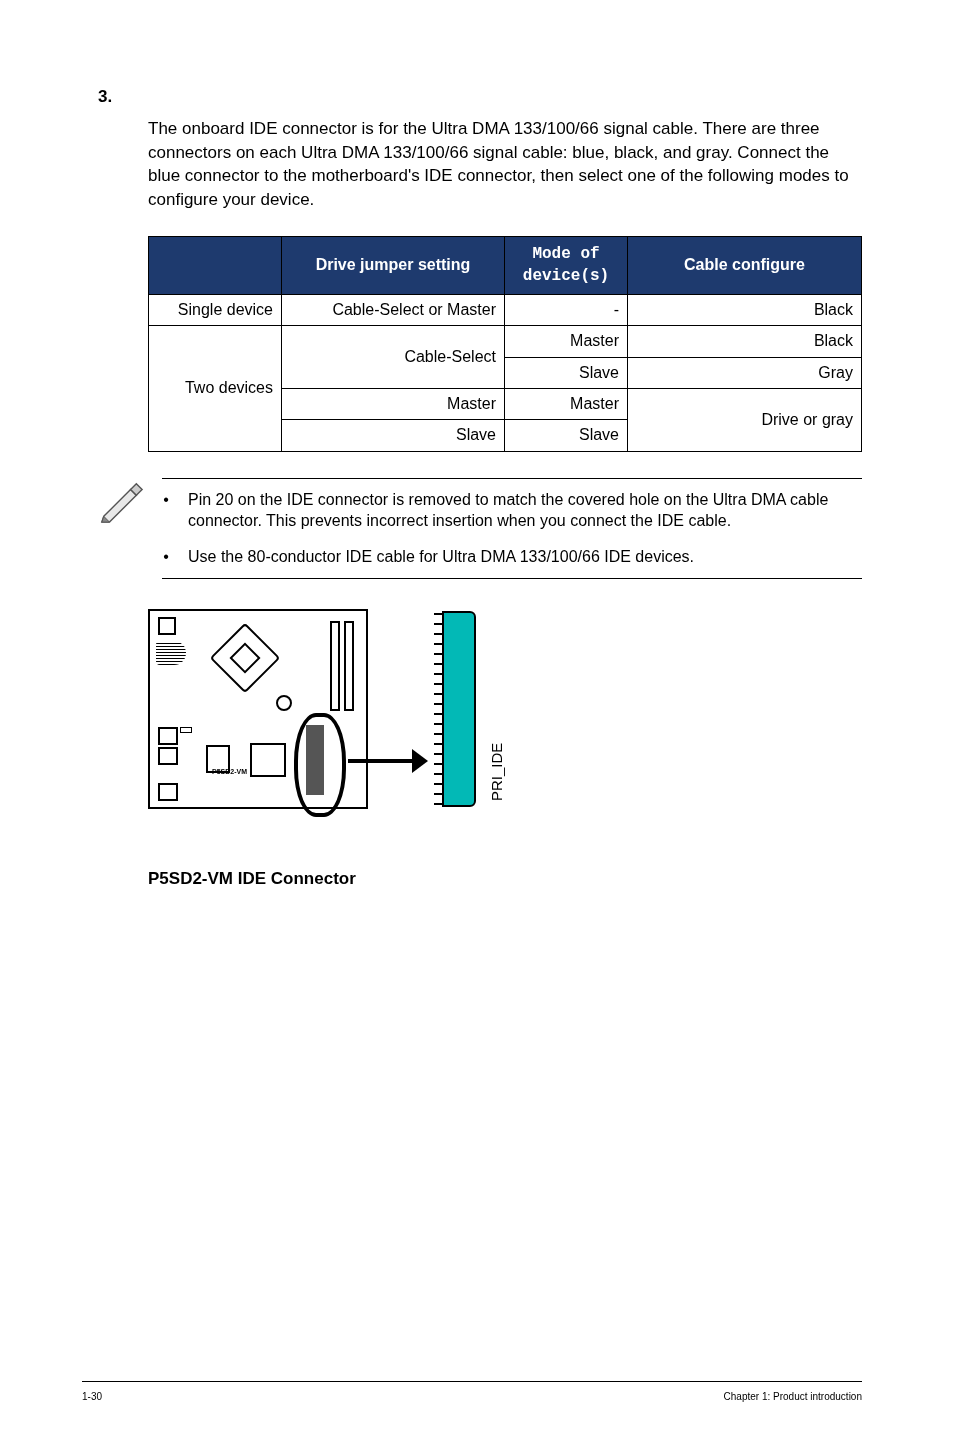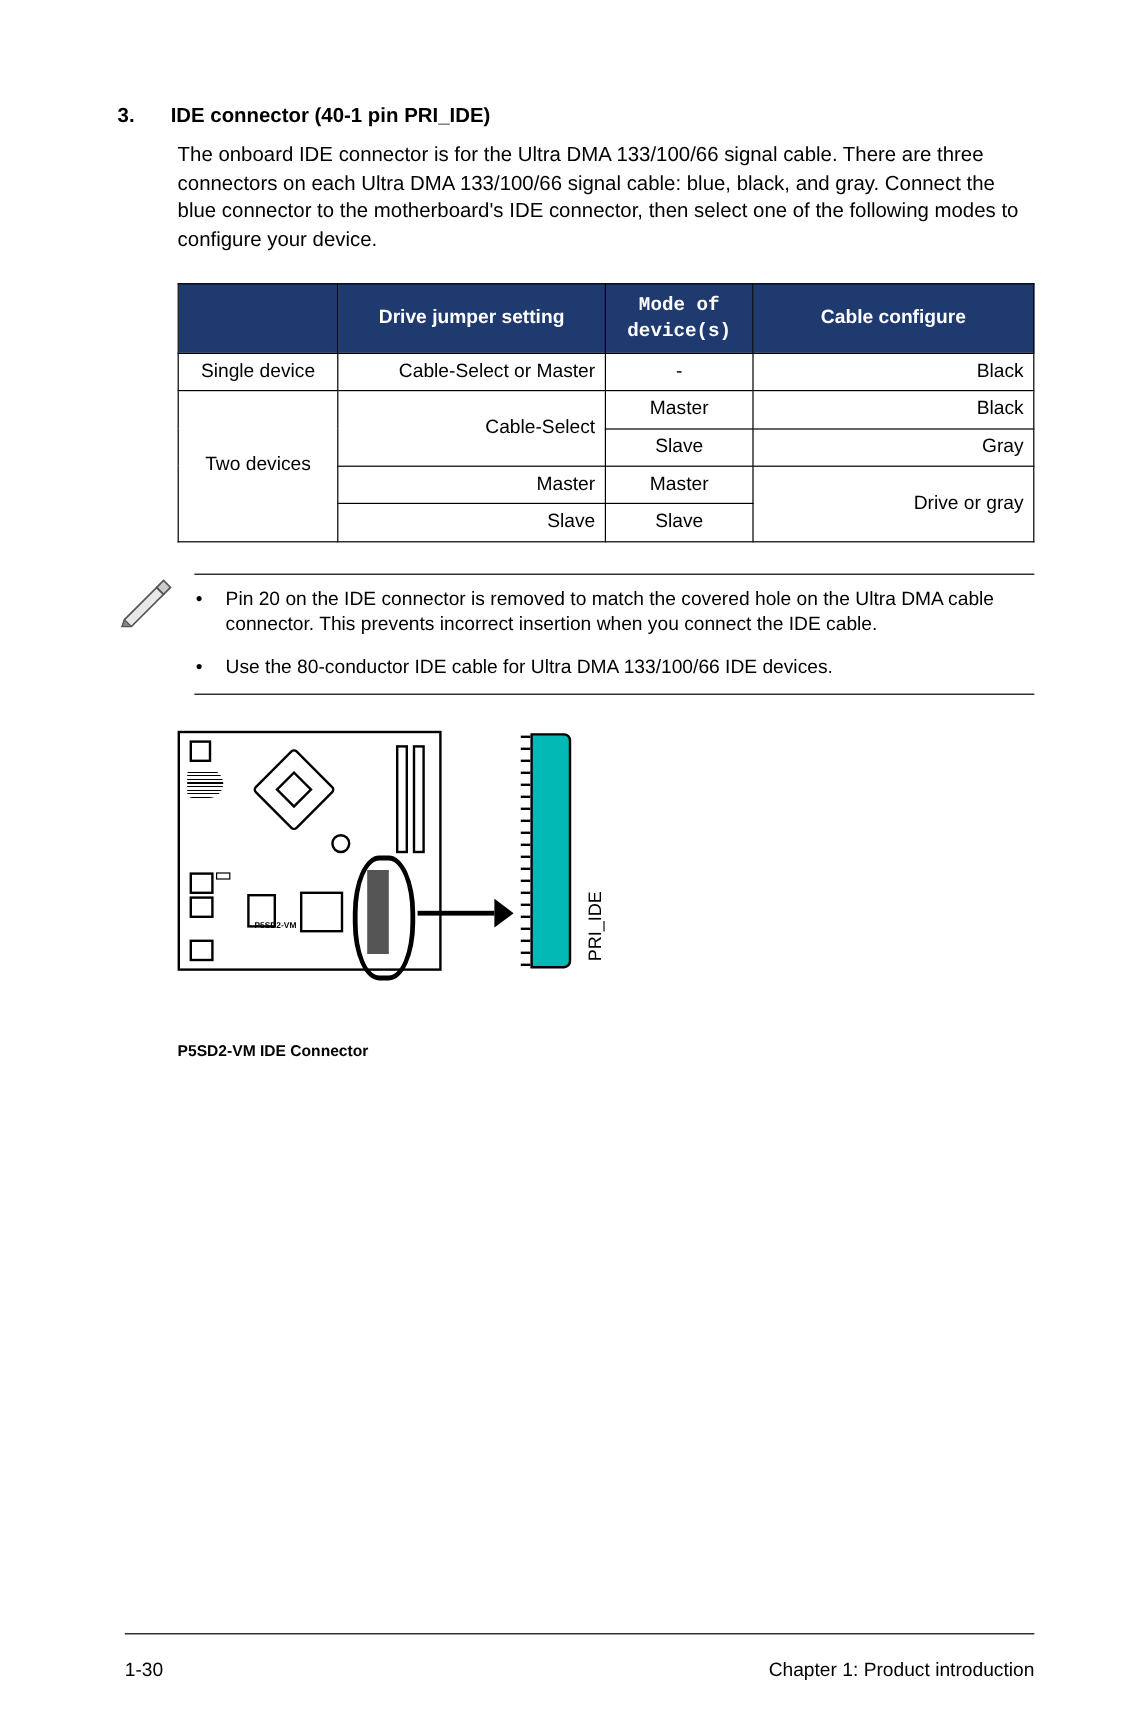--- a/index.html
+++ b/index.html
@@ -45,21 +45,21 @@
     padding: 6px 6px;
     border: 1px solid #000;
     vertical-align: middle;
   }
   table.jumper td {
     border: 1px solid #000;
     padding: 4px 8px;
     vertical-align: middle;
     text-align: right;
   }
-  table.jumper td.center { text-align: center; }
+  table.jumper td.center { }
   .note-block {
     display: flex;
     gap: 18px;
     margin-top: 26px;
   }
   .note-icon {
     flex: 0 0 46px;
   }
   .note-content {
     flex: 1;
@@ -145,43 +145,42 @@
     position:absolute; left:62px; top:156px; font-size:7px; font-weight:bold;
   }
   .small-rects { position:absolute; border:2px solid #000; }
   .blob-hatch {
     position:absolute; left:6px; top:30px; width:30px; height:24px;
     background: repeating-linear-gradient(0deg,#000,#000 1px,transparent 1px,transparent 3px);
     border-radius:4px 12px 12px 4px;
   }
   .diagram-caption {
     font-weight: bold;
-    font-size: 13px;
+    font-size: 17px;
     margin-top: 2px;
   }
   .footer {
     position: absolute;
     bottom: 34px;
-    left: 104px; right: 92px;
+    left: 82px; right: 92px;
     border-top: 1px solid #000;
-    padding-top: 20px;
-    font-size: 16px;
+    padding-top: 8px;
+    font-size: 10px;
     display:flex; justify-content:space-between;
   }
   
   .pencil-svg, .hand-svg { width:46px; height:46px; }
 </style>
 </head>
 <body>
 
 <div class="page">
 
   <div class="heading-row">
     <div class="heading-num">3.</div>
-    <div class="heading-text">IDE connector (40-1 pin PRI_IDE)</div>
   </div>
 
   <div class="body-indent">
     <div class="desc">The onboard IDE connector is for the Ultra DMA 133/100/66 signal cable. There are three connectors on each Ultra DMA 133/100/66 signal cable: blue, black, and gray. Connect the blue connector to the motherboard's IDE connector, then select one of the following modes to configure your device.</div>
 
     <table class="jumper">
       <tbody>
           <tr>
         <th style="width:120px; background:#1e3a6e;"></th>
         <th style="width:210px;">Drive jumper setting</th>

